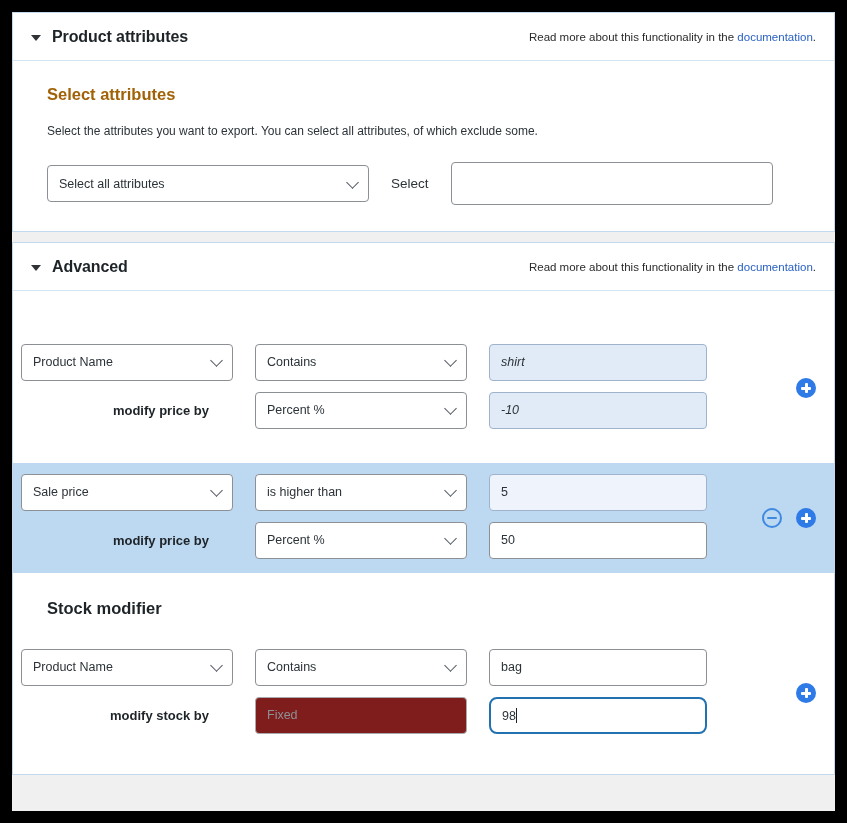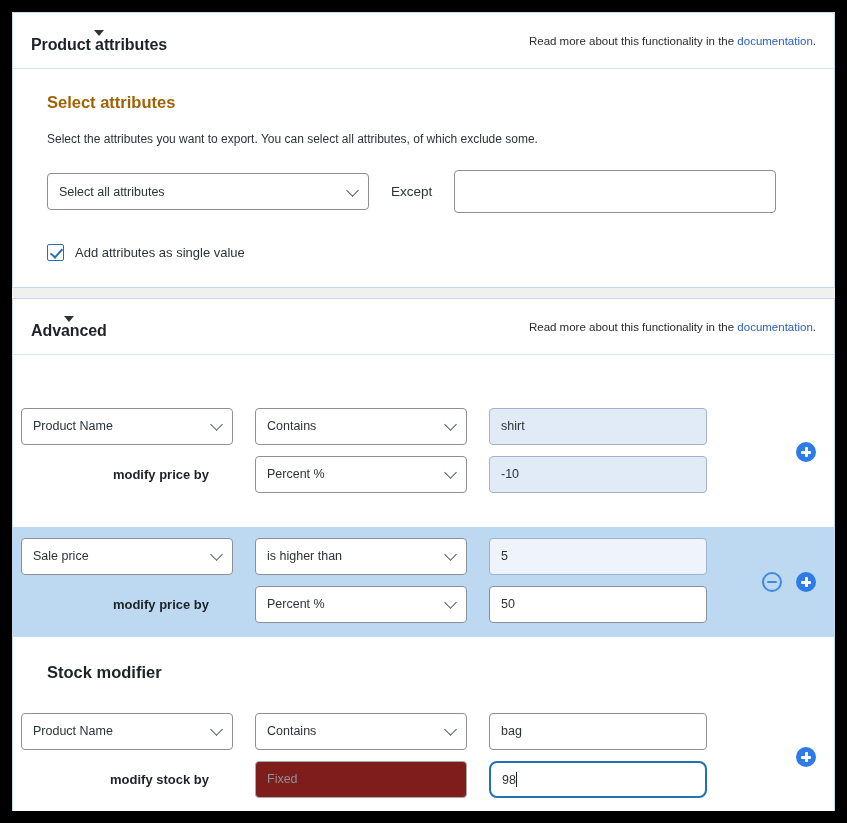--- a/index.html
+++ b/index.html
@@ -32,21 +32,21 @@
     display: flex;
     align-items: center;
     justify-content: space-between;
     padding: 15px 18px 14px 18px;
     border-bottom: 1px solid #d5e4f3;
     background: #ffffff;
   }
   .panel-header-left {
     display: flex;
     align-items: center;
-    flex-direction: column;
+    gap: 11px;
   }
   .caret {
     width: 0; height: 0;
     border-left: 5px solid transparent;
     border-right: 5px solid transparent;
     border-top: 6px solid #2f3336;
     display: inline-block;
     margin-top: 2px;
   }
   .panel-title {
@@ -196,21 +196,21 @@
     font-size: 12.5px;
     color: #2c3338;
     width: 100%;
     height: 37px;
     border: 1px solid #8c8f94;
     border-radius: 4px;
     padding: 0 11px;
     outline: none;
     background: #ffffff;
   }
-  input.txt.tinted { background: #e1ebf8; border-color: #9fb4cc; }
+  input.txt.tinted { background: #e1ebf8; border-color: #9fb4cc; font-style: italic; }
   input.txt.tinted-soft { background: #eef3fc; border-color: #9fb4cc; }
   select.ctl.disabled {
     background: #7f1d1d;
     color: #8d9196;
     border-color: #a8aaad;
   }
   .actions {
     position: absolute;
     right: 18px;
     top: 50%;
@@ -292,28 +292,24 @@
         <div class="section-title">Select attributes</div>
         <div class="section-desc">Select the attributes you want to export. You can select all attributes, of which exclude some.</div>
 
         <div class="field-row">
           <span class="select-wrap">
             <select class="ctl select-attributes">
               <option>Select all attributes</option>
             </select>
             <span class="chev"></span>
           </span>
-          <span class="except-label">Except</span>
+          <span class="except-label">Select</span>
           <input class="except-input" type="text" placeholder="" style="">
         </div>
 
-        <div class="checkbox-row">
-          <span class="cbox"></span>
-          <span class="checkbox-label">Add attributes as single value</span>
-        </div>
       </div>
     </div>
 
     <div class="panel">
       <div class="panel-header">
         <div class="panel-header-left">
           <span class="caret"></span>
           <span class="panel-title">Advanced</span>
         </div>
         <div class="panel-note">

